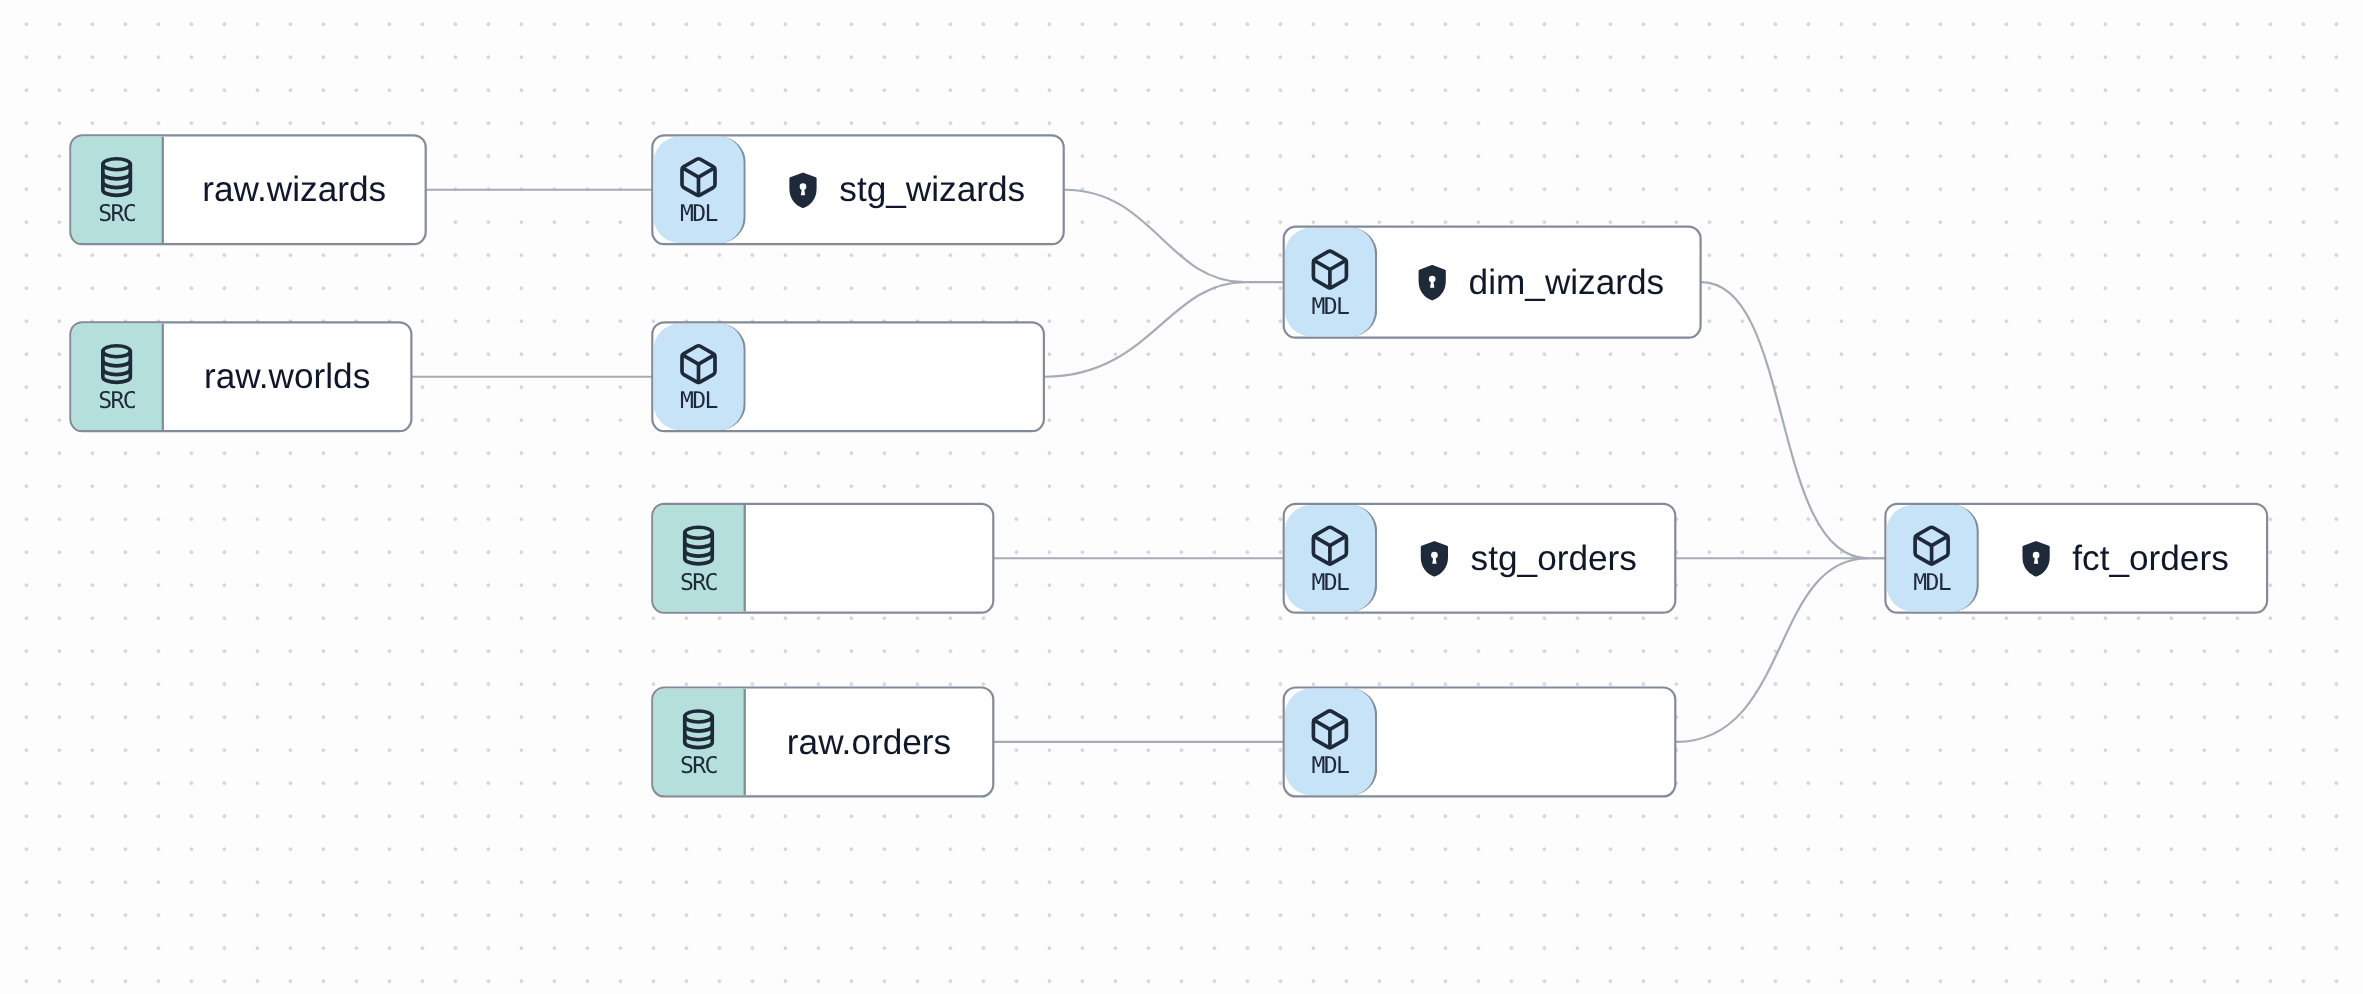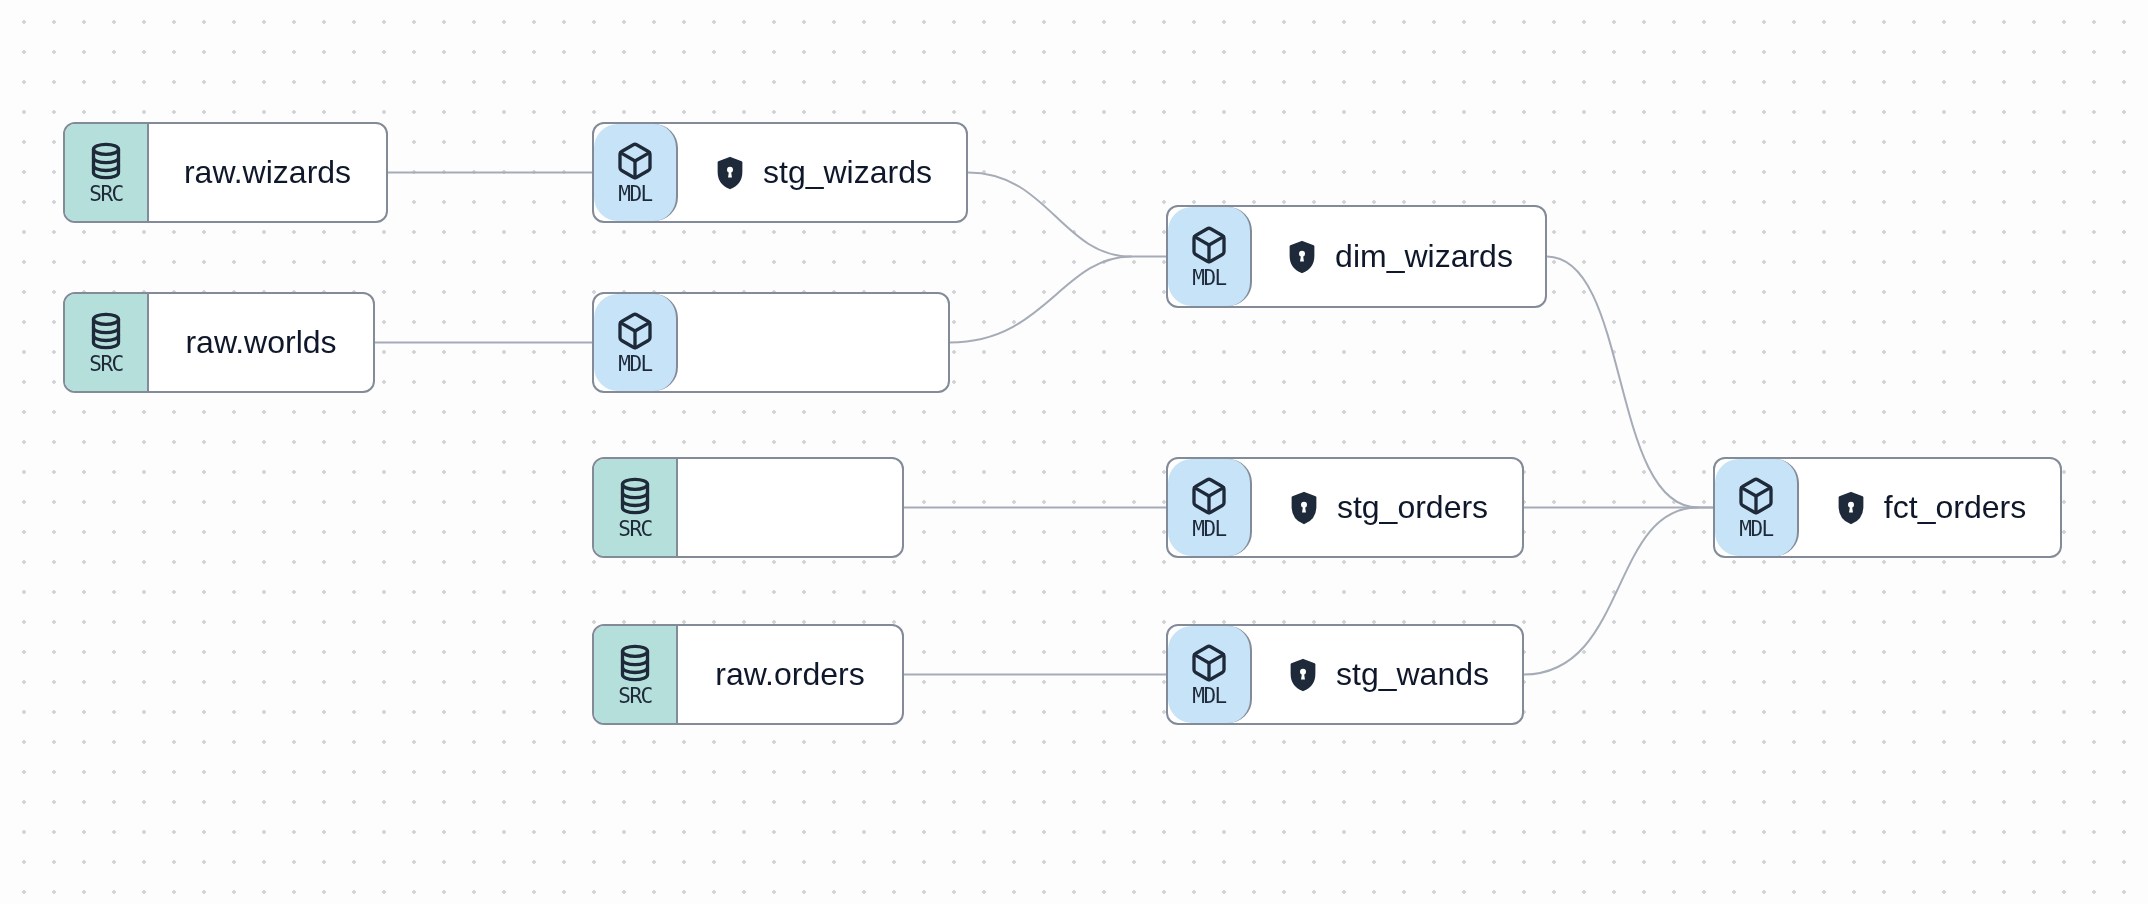--- a/index.html
+++ b/index.html
@@ -209,28 +209,20 @@
 
   <div class="node" style="left:1166px;top:624px;width:358px;height:101px">
     <div class="badge badge-mdl">
       <svg class="badge-icon" viewBox="0 0 24 24">
         <path d="M21 8a2 2 0 0 0-1-1.73l-7-4a2 2 0 0 0-2 0l-7 4A2 2 0 0 0 3 8v8a2 2 0 0 0 1 1.73l7 4a2 2 0 0 0 2 0l7-4A2 2 0 0 0 21 16Z"></path>
         <path d="m3.3 7 8.7 5 8.7-5"></path>
           <path d="M12 22V12"></path>
       </svg>
       <span class="badge-label">MDL</span>
     </div>
-    <div class="body">
-      <svg class="shield" viewBox="0 0 24 24">
-        <path d="M12 2 L19.5 4.8 V11 C19.5 16.6 16.3 20.4 12 22 C7.7 20.4 4.5 16.6 4.5 11 V4.8 Z" fill="#1e2a3a" stroke="#1e2a3a" stroke-width="1.5" stroke-linejoin="round"></path>
-        <circle cx="12" cy="9.8" r="2" fill="#ffffff"></circle>
-        <path d="M11.3 11 L10.7 15 h2.6 L12.7 11 Z" fill="#ffffff"></path>
-      </svg>
-      <span class="label">stg_wands</span>
-    </div>
   </div>
 
   <div class="node" style="left:1713px;top:457px;width:349px;height:101px">
     <div class="badge badge-mdl">
       <svg class="badge-icon" viewBox="0 0 24 24">
         <path d="M21 8a2 2 0 0 0-1-1.73l-7-4a2 2 0 0 0-2 0l-7 4A2 2 0 0 0 3 8v8a2 2 0 0 0 1 1.73l7 4a2 2 0 0 0 2 0l7-4A2 2 0 0 0 21 16Z"></path>
         <path d="m3.3 7 8.7 5 8.7-5"></path>
           <path d="M12 22V12"></path>
       </svg>
       <span class="badge-label">MDL</span>

